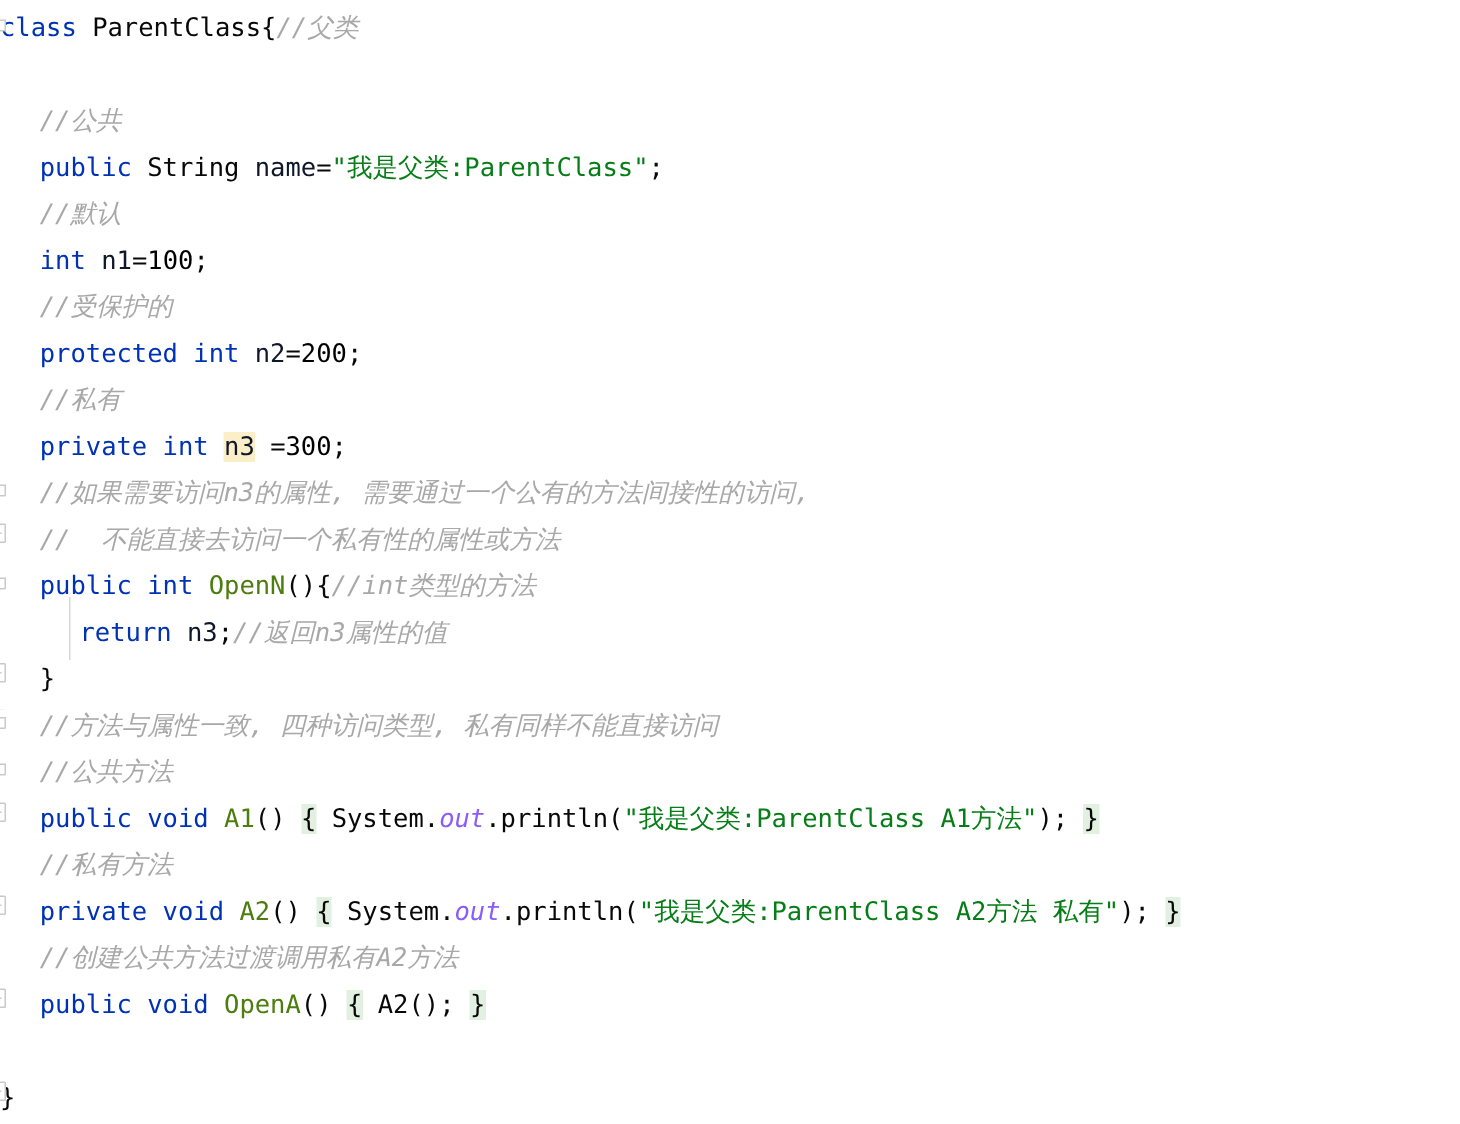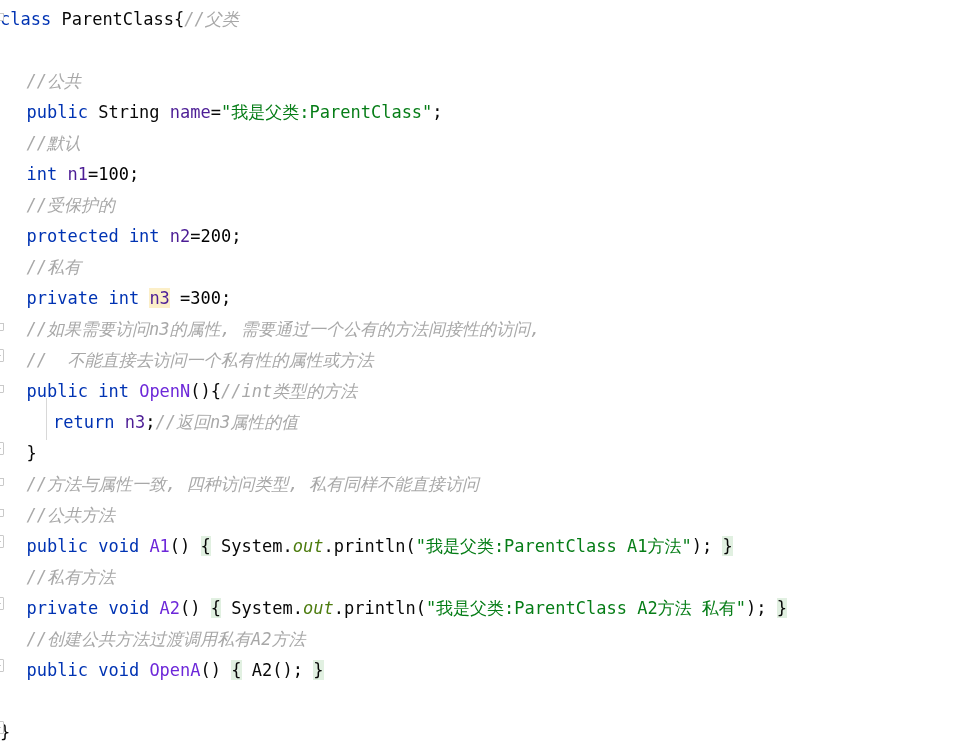--- a/index.html
+++ b/index.html
@@ -87,26 +87,26 @@
     left: 0;
     height: 31px;
     white-space: pre;
     font-size: 17px;
     line-height: 31px;
   }
 
   
   .kw      { color: #0033b3; }
   .plain   { color: #080808; }
-  .field   { color: #4c1d95; }
+  .field   { color: #0f172a; }
   .num     { color: #000000; }
   .str     { color: #067d17; }
-  .method  { color: #6d28d9; }
+  .method  { color: #4d7c0f; }
   .comment { color: #a8a8a8; font-style: italic; }
-  .static  { color: #4d7c0f; font-style: italic; }
+  .static  { color: #8b5cf6; font-style: italic; }
   .punct   { color: #080808; }
 
   
   .hl-ident {
     background: #fcefc8;
   }
   .hl-brace {
     background: #e1f0e1;
   }
 </style>

